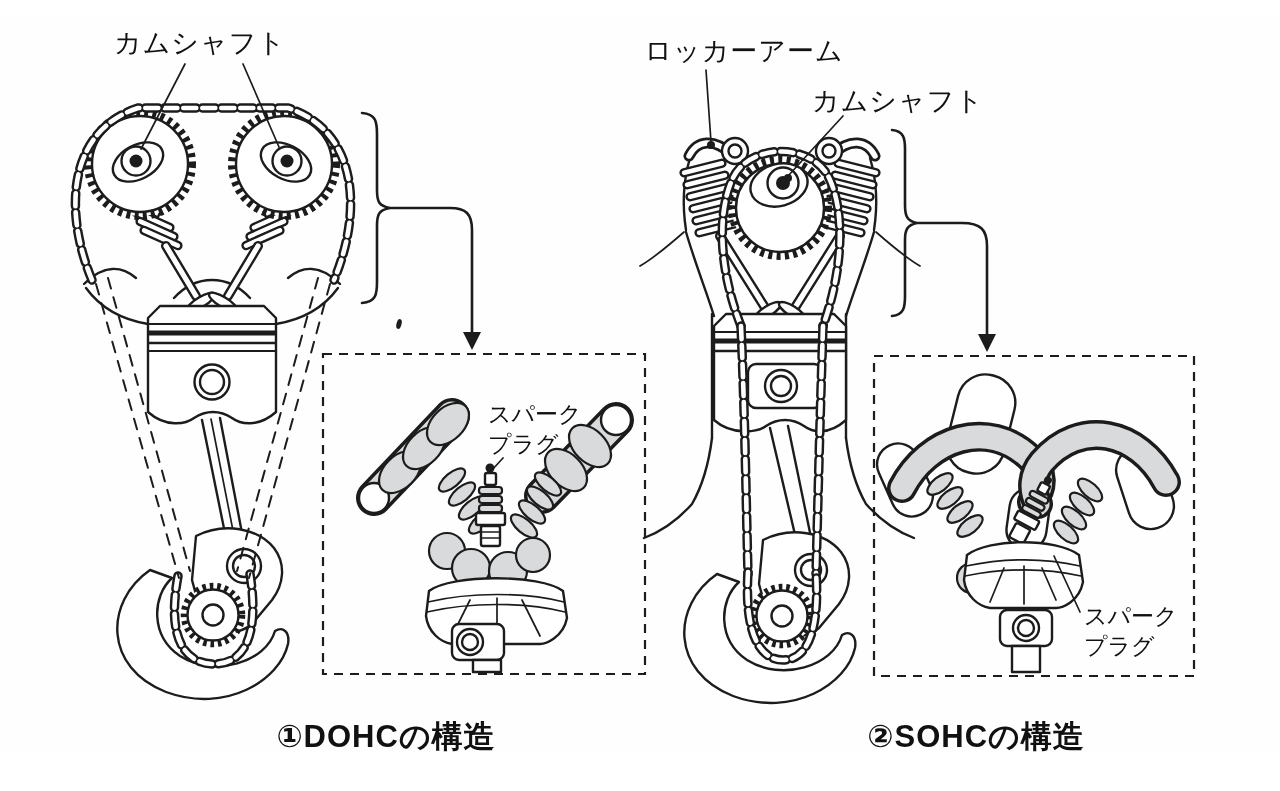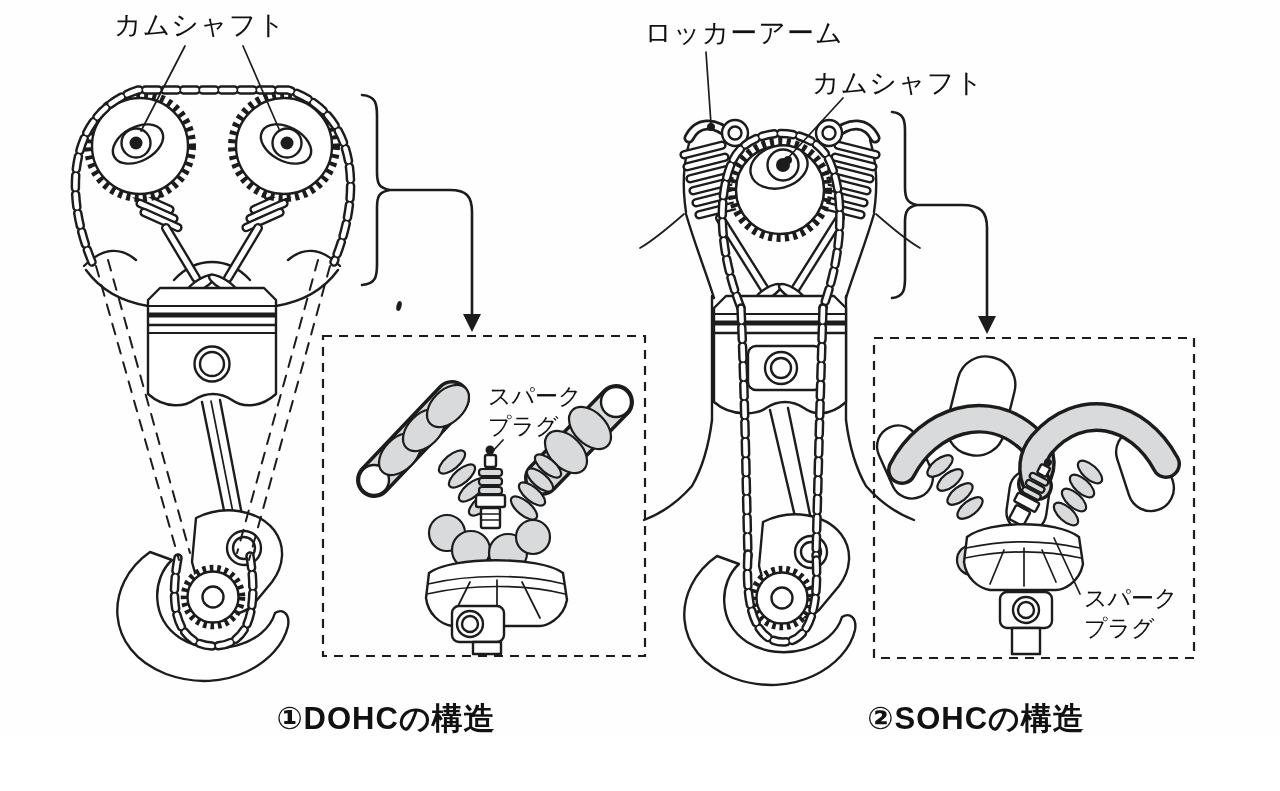--- a/index.html
+++ b/index.html
@@ -1,18 +1,19 @@
 <!DOCTYPE html>
 <html><head>
 <meta charset="utf-8">
 <style>
   html,body{margin:0;padding:0;background:#ffffff;}
   .figure-wrap{
     position:relative;width:1280px;height:736px;background:#fefefe;overflow:hidden;
     font-family:"Liberation Sans","DejaVu Sans",sans-serif;
+    margin-top:18px;
   }
   svg{display:block}
   .ln{fill:none;stroke:#1c1c1c;stroke-width:2.4;stroke-linecap:round;stroke-linejoin:round}
   .w{fill:#ffffff}
   .thin{stroke-width:1.7}
   .dashrun{stroke-dasharray:11 9;stroke-width:2}
   .chain-o{fill:none;stroke:#1c1c1c;stroke-width:9.5;stroke-dasharray:13 6;stroke-linecap:round}
   .chain-i{fill:none;stroke:#ffffff;stroke-width:4.6;stroke-dasharray:13 6;stroke-linecap:round}
   .teeth{fill:#ffffff;stroke:#1c1c1c;stroke-width:8;stroke-dasharray:4 4.3}
   .teeth-sm{fill:#ffffff;stroke:#1c1c1c;stroke-width:6.5;stroke-dasharray:3.6 3.8}

